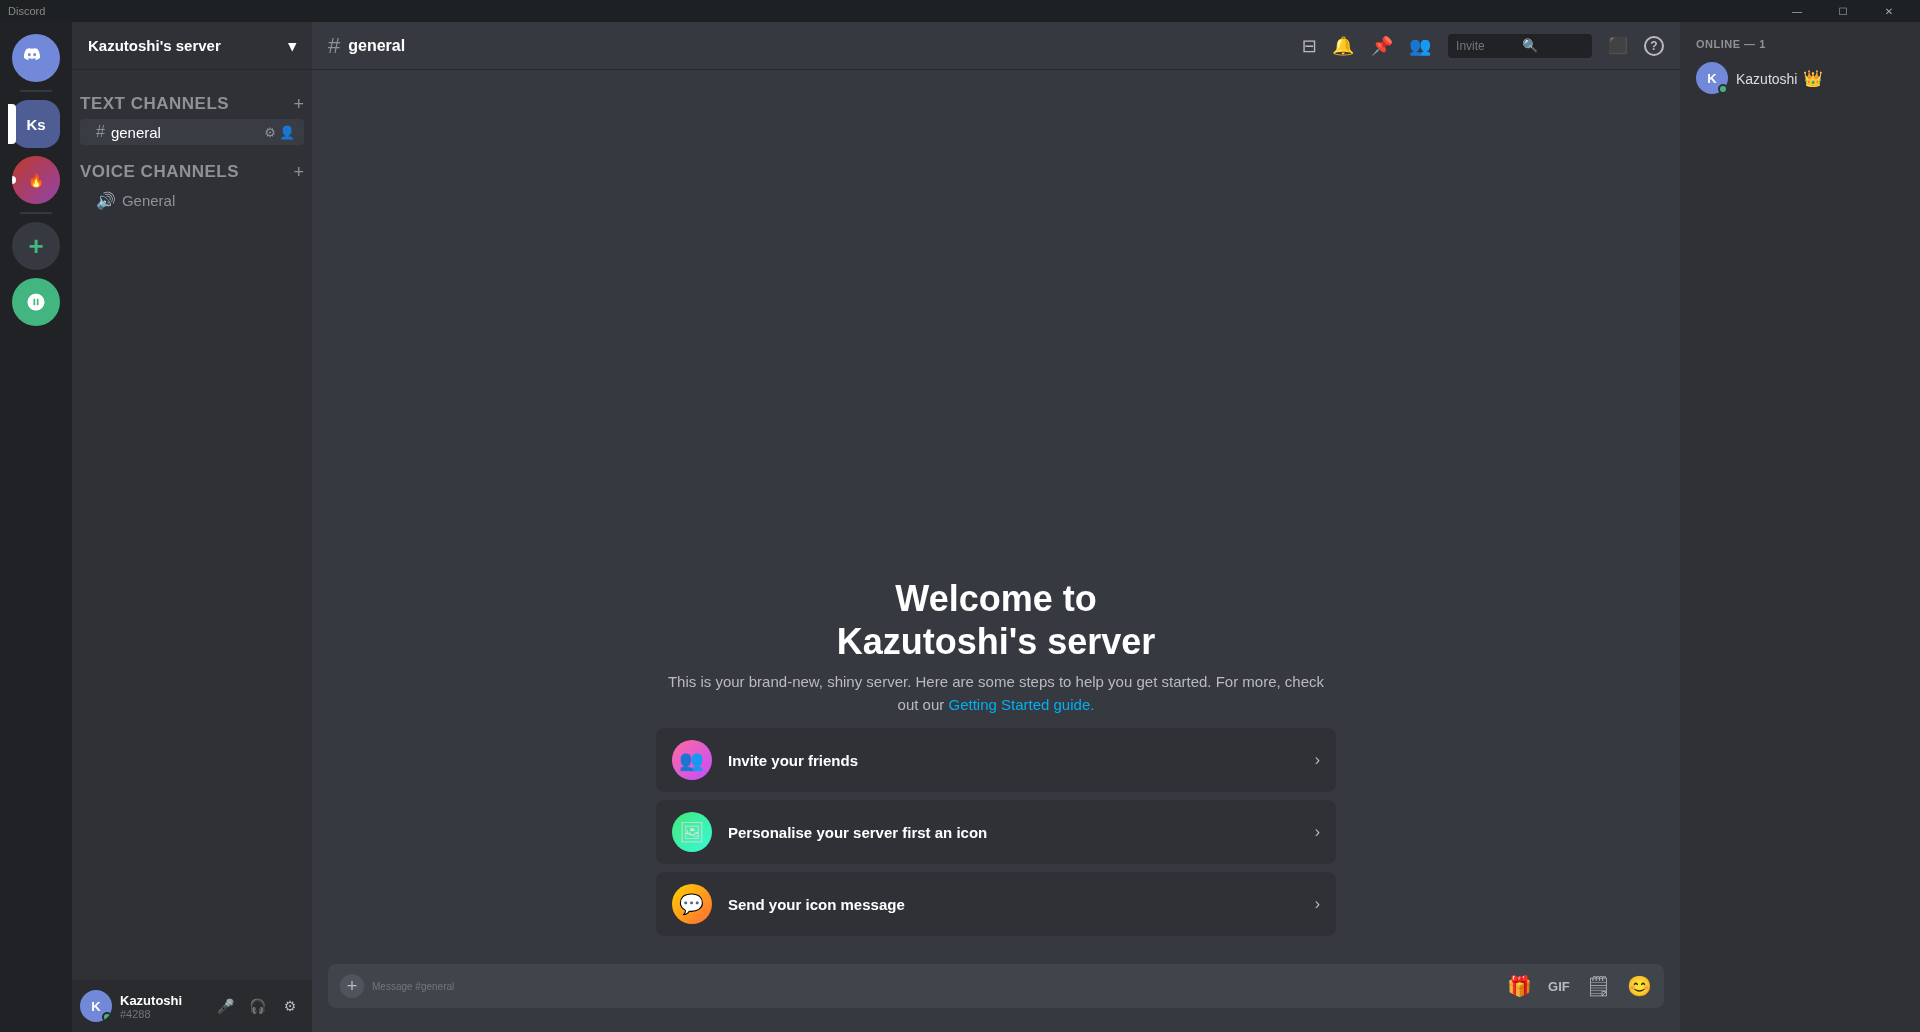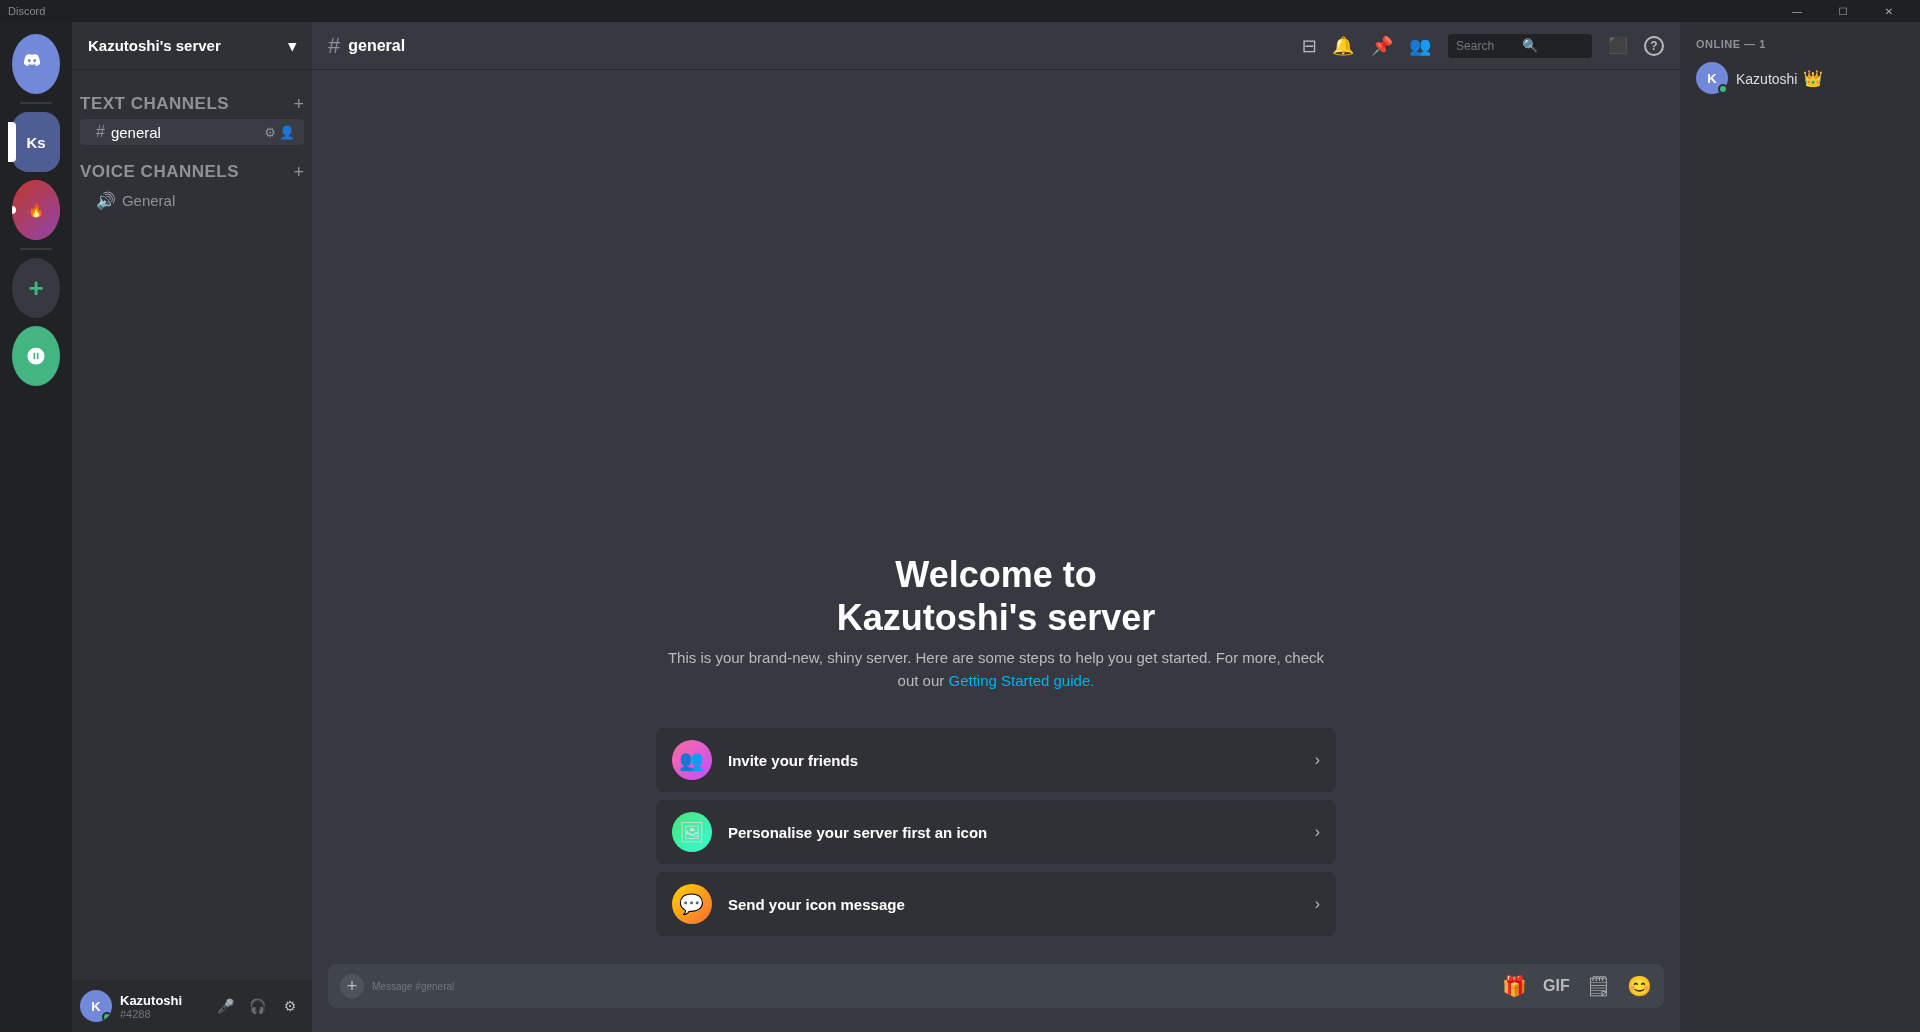--- a/index.html
+++ b/index.html
@@ -53,21 +53,21 @@
       display: flex;
       flex-direction: column;
       align-items: center;
       padding: 12px 0;
       gap: 8px;
       flex-shrink: 0;
       overflow-y: auto;
     }
     .server-icon {
       width: 48px;
-      height: 60px;
+      height: 48px;
       border-radius: 50%;
       background: #36393f;
       display: flex;
       align-items: center;
       justify-content: center;
       cursor: pointer;
       font-size: 18px;
       font-weight: bold;
       color: #fff;
       position: relative;
@@ -303,21 +303,21 @@
     #welcome-title {
       font-size: 36px;
       font-weight: 800;
       color: #fff;
       line-height: 1.2;
       margin-bottom: 8px;
     }
     #welcome-subtitle {
       font-size: 15px;
       color: #b9bbbe;
-      margin-bottom: 36px;
+      margin-bottom: 12px;
       line-height: 1.5;
     }
     #welcome-subtitle a {
       color: #00b0f4;
       text-decoration: none;
     }
     .welcome-action {
       display: flex;
       align-items: center;
       background: #2f3136;
@@ -571,21 +571,21 @@
         <span>general</span>
       </div>
 
       <div id="header-tools">
         <span class="header-icon" title="Threads">⊟</span>
         <span class="header-icon" title="Notifications">🔔</span>
         <span class="header-icon" title="Pinned Messages">📌</span>
         <span class="header-icon" title="Members">👥</span>
 
         <div id="search-bar">
-          <span>Search</span>
+          <span>Invite</span>
           <span class="search-icon-small">🔍</span>
         </div>
 
         <span class="header-icon" title="Inbox" style="font-size:16px;">⬛</span>
         <span class="header-icon" title="Help" style="width:20px;height:20px;border-radius:50%;border:2px solid #b9bbbe;display:inline-flex;align-items:center;justify-content:center;font-size:12px;font-weight:bold;">?</span>
       </div>
     </div>
 
     <div id="chat-messages">
       <div id="welcome-content">
@@ -619,21 +619,21 @@
     </div>
 
     <div id="message-input-area">
       <div id="message-input-box">
         <div id="message-input-add">
           <span>+</span>
         </div>
         <input type="text" id="message-input-field" placeholder="Message #general" style="">
         <div id="message-input-tools">
           <span class="input-tool-icon" title="Gift">🎁</span>
-          <span class="input-tool-icon" title="GIF" style="font-size:16px;font-weight:700;color:#b9bbbe;">GIF</span>
+          <span class="input-tool-icon" title="GIF" style="font-size:13px;font-weight:700;color:#b9bbbe;">GIF</span>
           <span class="input-tool-icon" title="Sticker">🗒</span>
           <span class="input-tool-icon" title="Emoji">😊</span>
         </div>
       </div>
     </div>
 
   </div>
 
   <div id="member-list">
     <div class="member-section-header">ONLINE — 1</div>

